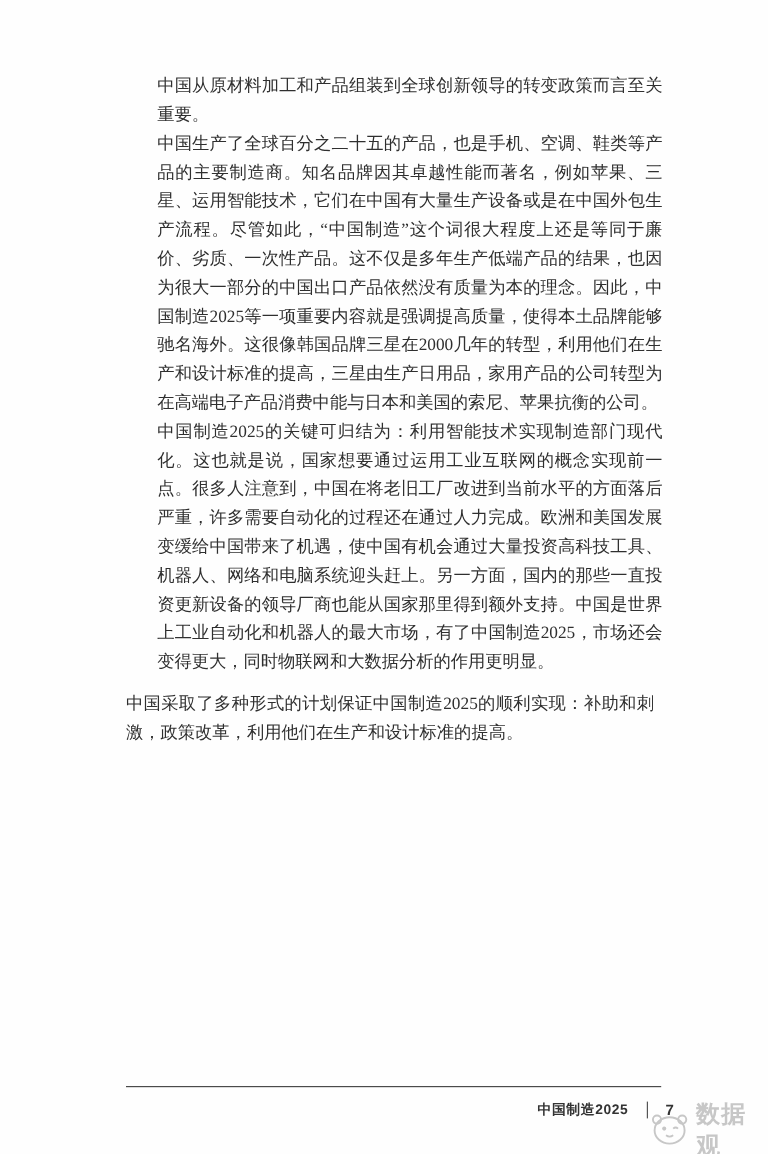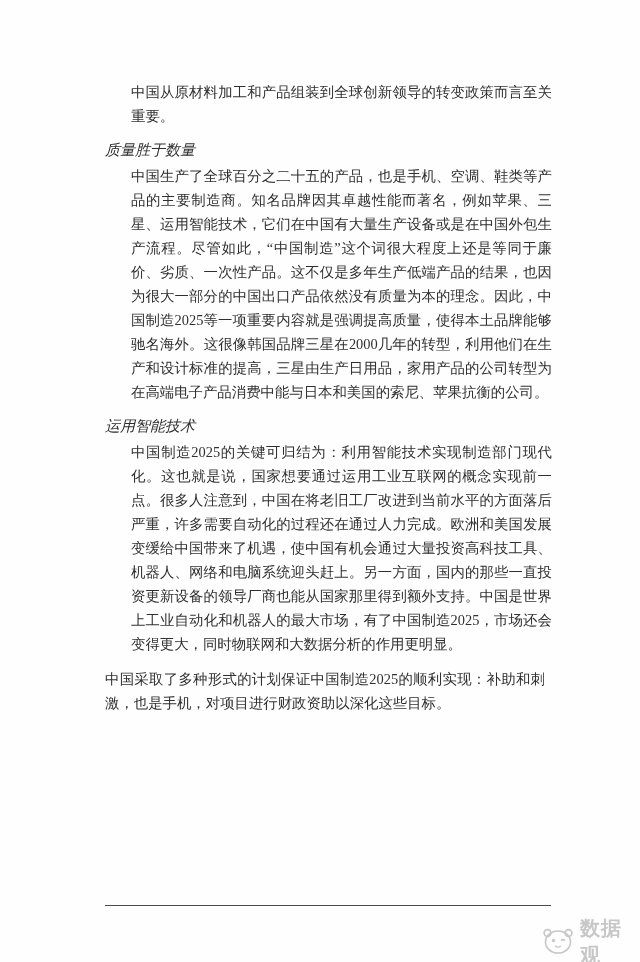--- a/index.html
+++ b/index.html
@@ -12,21 +12,20 @@
     font-family: "Liberation Serif", "DejaVu Serif", serif;
     color: #2f2f2f;
     overflow: hidden;
   }
 
   .content {
     position: absolute;
     top: 60px;
     left: 105px;
     width: 447px;
-    margin-top: 20px;
   }
 
   .para {
     font-size: 14.4px;
     line-height: 24px;
     text-align: justify;
     margin: 0;
     color: #2f2f2f;
   }
 
@@ -109,38 +108,41 @@
 </head>
 <body>
 
 <div class="page">
 
   <div class="content">
 
     <p class="para indent">中国从原材料加工和产品组装到全球创新领导的转变政策而言至关重要。</p>
 
     <section>
-      <h3 class="section-heading">质量胜于数量</h3>
       <p class="para indent">中国生产了全球百分之二十五的产品，也是手机、空调、鞋类等产品的主要制造商。知名品牌因其卓越性能而著名，例如苹果、三星、运用智能技术，它们在中国有大量生产设备或是在中国外包生产流程。尽管如此，“中国制造”这个词很大程度上还是等同于廉价、劣质、一次性产品。这不仅是多年生产低端产品的结果，也因为很大一部分的中国出口产品依然没有质量为本的理念。因此，中国制造2025等一项重要内容就是强调提高质量，使得本土品牌能够驰名海外。这很像韩国品牌三星在2000几年的转型，利用他们在生产和设计标准的提高，三星由生产日用品，家用产品的公司转型为在高端电子产品消费中能与日本和美国的索尼、苹果抗衡的公司。</p>
     </section>
 
     <section>
     </section>
 
     <section>
-      <h3 class="section-heading">运用智能技术</h3>
       <p class="para indent">中国制造2025的关键可归结为：利用智能技术实现制造部门现代化。这也就是说，国家想要通过运用工业互联网的概念实现前一点。很多人注意到，中国在将老旧工厂改进到当前水平的方面落后严重，许多需要自动化的过程还在通过人力完成。欧洲和美国发展变缓给中国带来了机遇，使中国有机会通过大量投资高科技工具、机器人、网络和电脑系统迎头赶上。另一方面，国内的那些一直投资更新设备的领导厂商也能从国家那里得到额外支持。中国是世界上工业自动化和机器人的最大市场，有了中国制造2025，市场还会变得更大，同时物联网和大数据分析的作用更明显。</p>
     </section>
 
-    <p class="para closing">中国采取了多种形式的计划保证中国制造2025的顺利实现：补助和刺激，也是手机，对项目进行财政资助以深化这些目标。</p>
+    <p class="para closing">中国采取了多种形式的计划保证中国制造2025的顺利实现：补助和刺激，政策改革，利用他们在生产和设计标准的提高。</p>
 
   </div>
 
   <div class="footer-rule"></div>
 
+  <div class="footer-row">
+    <span>中国制造2025</span>
+    <span class="footer-sep"></span>
+    <span class="footer-page-num">7</span>
+  </div>
 
   <div class="watermark">
     <span>
       <svg width="38" height="32" viewBox="0 0 38 32" fill="none" xmlns="http://www.w3.org/2000/svg">
         <ellipse cx="19" cy="18" rx="12.5" ry="11" stroke="#c7c7c7" stroke-width="1.6"></ellipse>
         <circle cx="8.5" cy="9" r="3.4" stroke="#c7c7c7" stroke-width="1.6"></circle>
         <circle cx="29.5" cy="9" r="3.4" stroke="#c7c7c7" stroke-width="1.6"></circle>
         <circle cx="14.5" cy="16.5" r="1.7" fill="#c7c7c7"></circle>
         <path d="M22 16.5 q 2 -1.8 4 0" stroke="#c7c7c7" stroke-width="1.6" fill="none"></path>
         <path d="M16 22 q 3 2.2 6 0" stroke="#c7c7c7" stroke-width="1.4" fill="none"></path>

